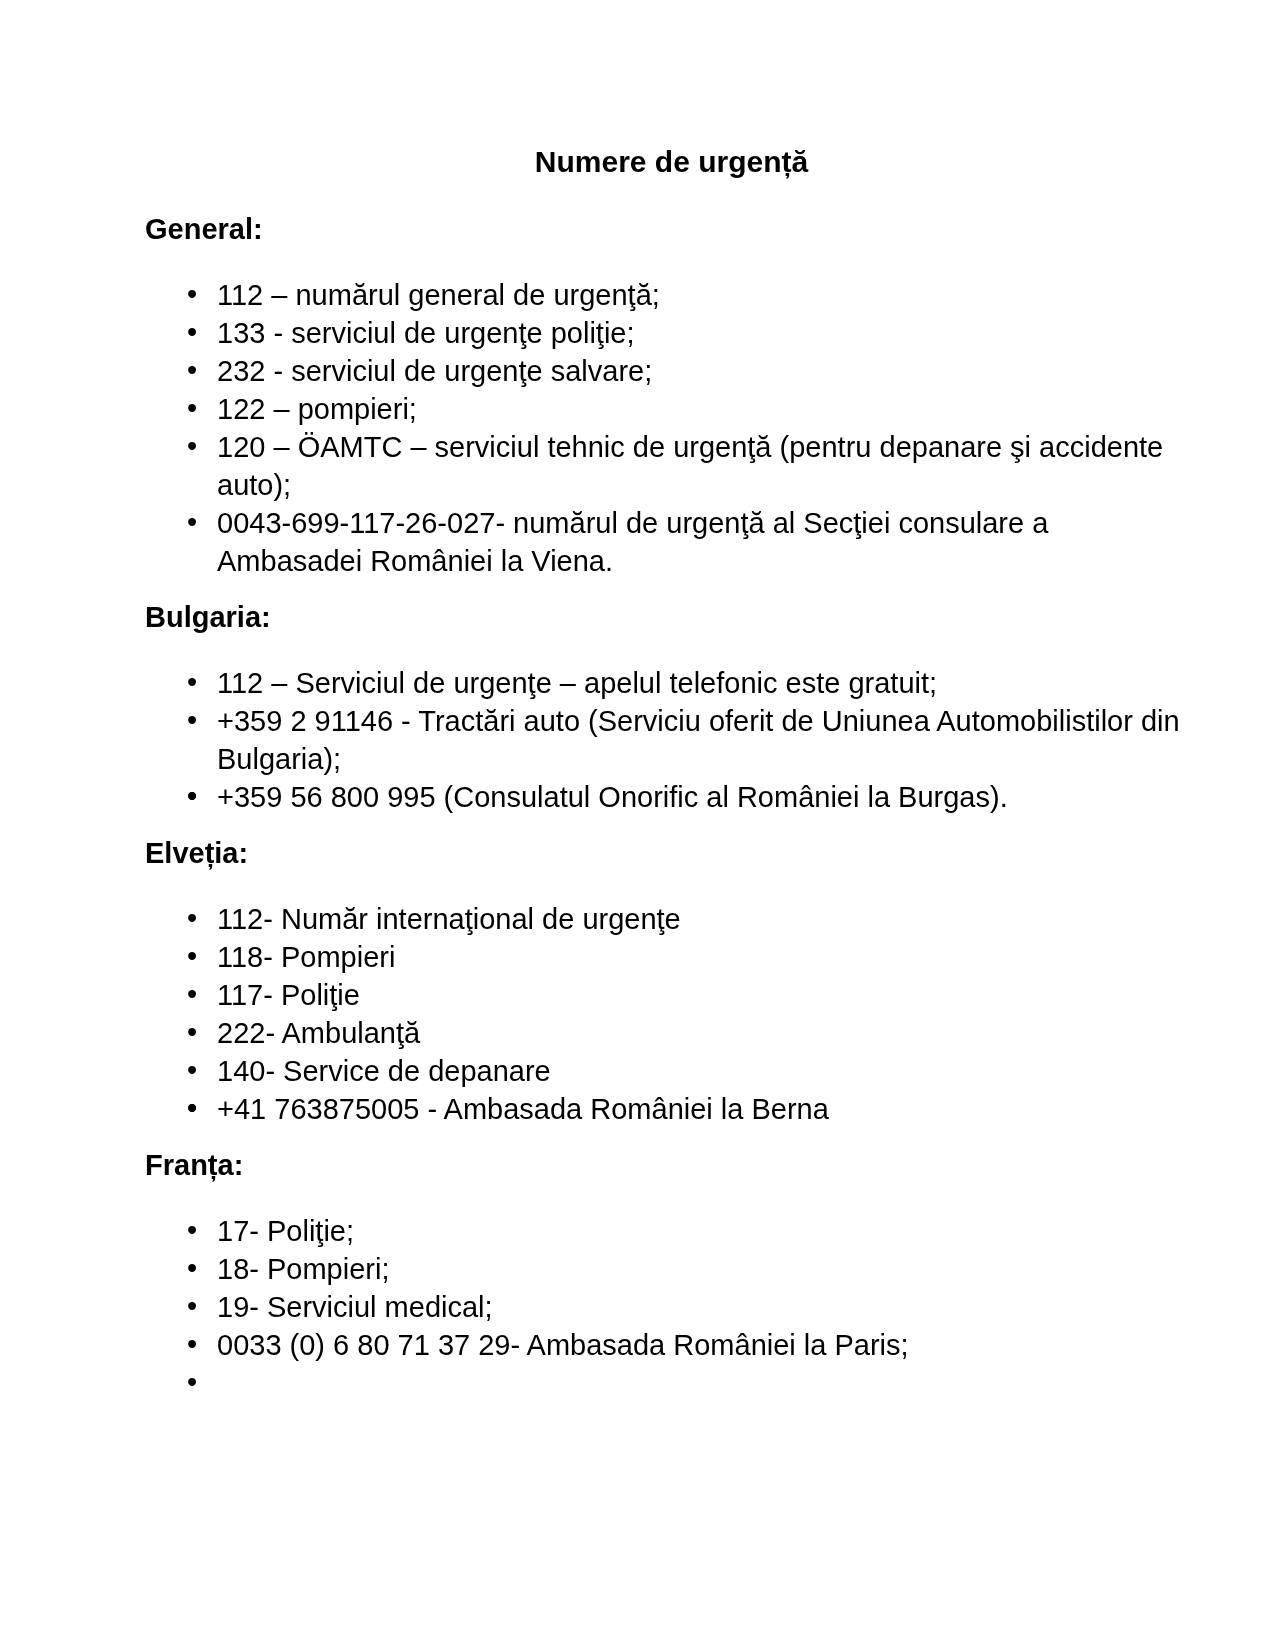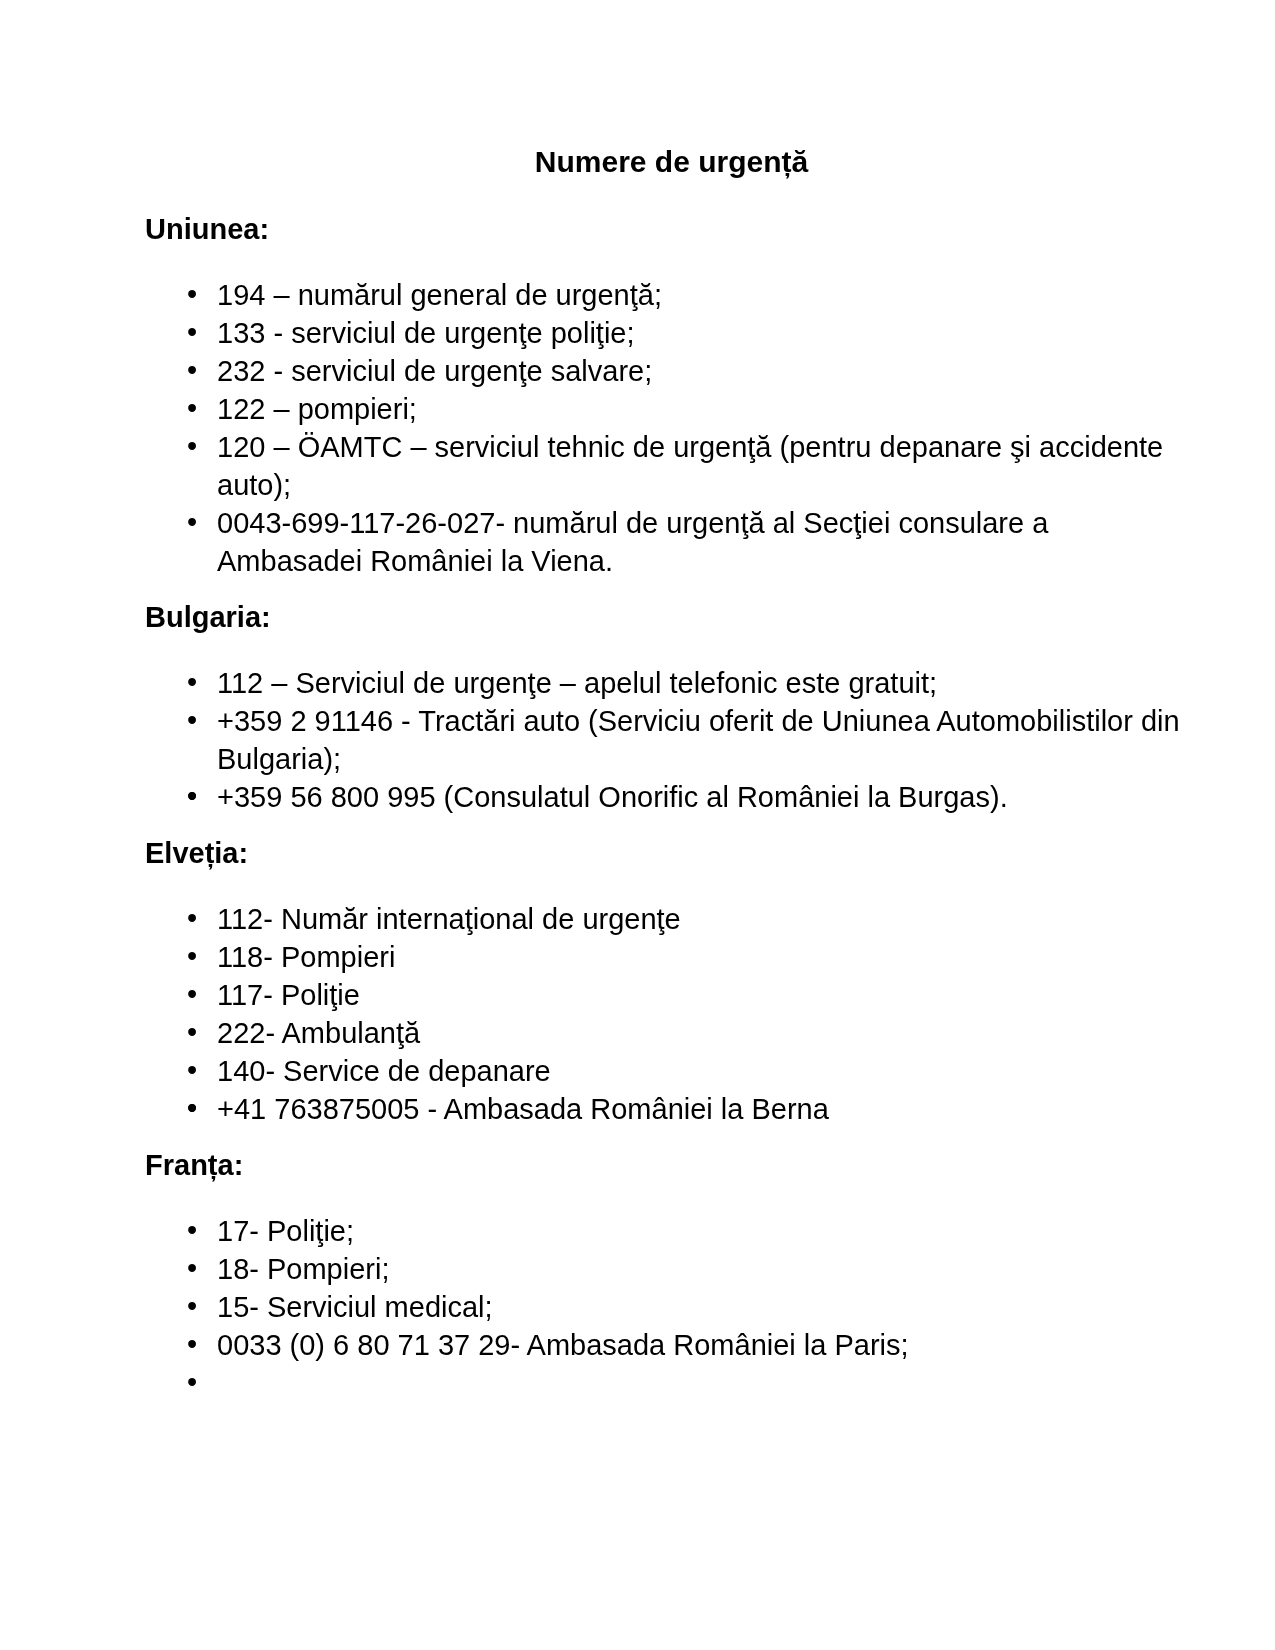--- a/index.html
+++ b/index.html
@@ -48,23 +48,23 @@
     top: -1px;
   }
 </style>
 </head>
 <body>
 
 <div class="page">
 
   <div class="doc-title">Numere de urgență</div>
 
-  <div class="section-heading">Uniunea:</div>
+  <div class="section-heading">General:</div>
   <ul class="items">
-    <li class="item"><span class="bullet">•</span><span>194 – numărul general de urgenţă;</span></li>
+    <li class="item"><span class="bullet">•</span><span>112 – numărul general de urgenţă;</span></li>
     <li class="item"><span class="bullet">•</span><span>133 - serviciul de urgenţe poliţie;</span></li>
     <li class="item"><span class="bullet">•</span><span>232 - serviciul de urgenţe salvare;</span></li>
     <li class="item"><span class="bullet">•</span><span>122 – pompieri;</span></li>
     <li class="item"><span class="bullet">•</span><span>120 – ÖAMTC – serviciul tehnic de urgenţă (pentru depanare şi accidente auto);</span></li>
     <li class="item"><span class="bullet">•</span><span>0043-699-117-26-027- numărul de urgenţă al Secţiei consulare a Ambasadei României la Viena.</span></li>
   </ul>
 
   <div class="section-heading">Bulgaria:</div>
   <ul class="items">
     <li class="item"><span class="bullet">•</span><span>112 – Serviciul de urgenţe – apelul telefonic este gratuit;</span></li>
@@ -81,18 +81,18 @@
     <li class="item"><span class="bullet">•</span><span>222- Ambulanţă</span></li>
     <li class="item"><span class="bullet">•</span><span>140- Service de depanare</span></li>
     <li class="item"><span class="bullet">•</span></li>
     <li class="item"><span class="bullet">•</span><span>+41 763875005 - Ambasada României la Berna</span></li>
   </ul>
 
   <div class="section-heading">Franța:</div>
   <ul class="items">
     <li class="item"><span class="bullet">•</span><span>17- Poliţie;</span></li>
     <li class="item"><span class="bullet">•</span><span>18- Pompieri;</span></li>
-    <li class="item"><span class="bullet">•</span><span>15- Serviciul medical;</span></li>
+    <li class="item"><span class="bullet">•</span><span>19- Serviciul medical;</span></li>
     <li class="item"><span class="bullet">•</span><span>0033 (0) 6 80 71 37 29- Ambasada României la Paris;</span></li>
     <li class="item"><span class="bullet">•</span></li>
   </ul>
 
 </div>
 
 </body></html>

